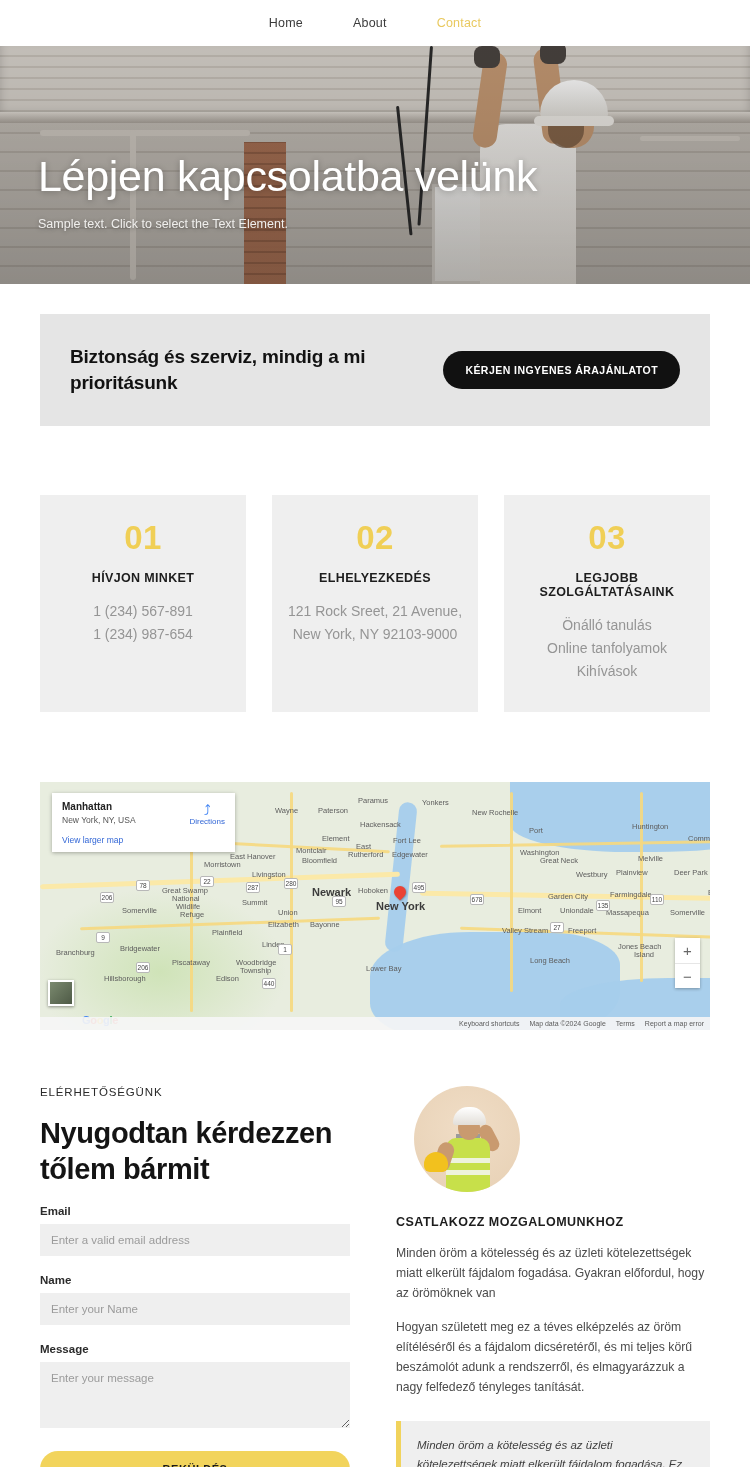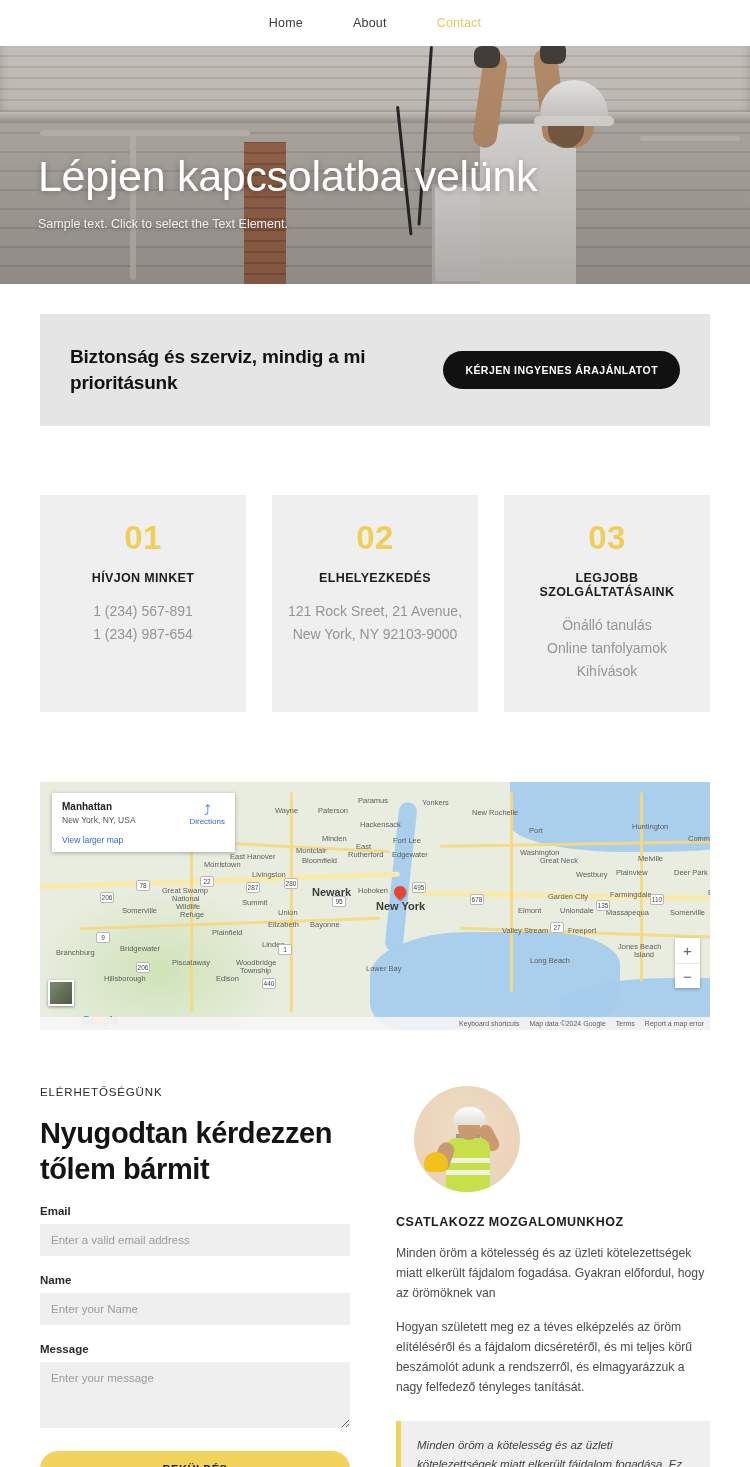--- a/index.html
+++ b/index.html
@@ -437,21 +437,21 @@
       <span>Terms</span>
       <span>Report a map error</span>
     </div>
   <div class="maplabel" style="left: 318px; top: 14px;">Paramus</div>
       <div class="maplabel" style="left: 382px; top: 16px;">Yonkers</div>
       <div class="maplabel" style="left: 235px; top: 24px;">Wayne</div>
       <div class="maplabel" style="left: 278px; top: 24px;">Paterson</div>
       <div class="maplabel" style="left: 432px; top: 26px; text-align: right;">New Rochelle</div>
       <div class="maplabel" style="left: 320px; top: 38px;">Hackensack</div>
       <div class="maplabel" style="left: 592px; top: 40px;">Huntington</div>
-      <div class="maplabel" style="left: 282px; top: 52px;">Minden</div>
+      <div class="maplabel" style="left: 282px; top: 52px;">Element</div>
       <div class="maplabel" style="left: 353px; top: 54px;">Fort Lee</div>
       <div class="maplabel" style="left: 648px; top: 52px;">Commack</div>
       <div class="maplabel" style="left: 256px; top: 64px;">Montclair</div>
       <div class="maplabel" style="left: 316px; top: 60px;">East</div>
       <div class="maplabel" style="left: 308px; top: 68px;">Rutherford</div>
       <div class="maplabel" style="left: 352px; top: 68px;">Edgewater</div>
       <div class="maplabel" style="left: 489px; top: 44px;">Port</div>
       <div class="maplabel" style="left: 480px; top: 66px;">Washington</div>
       <div class="maplabel" style="left: 164px; top: 78px;">Morristown</div>
       <div class="maplabel" style="left: 190px; top: 70px;">East Hanover</div>

